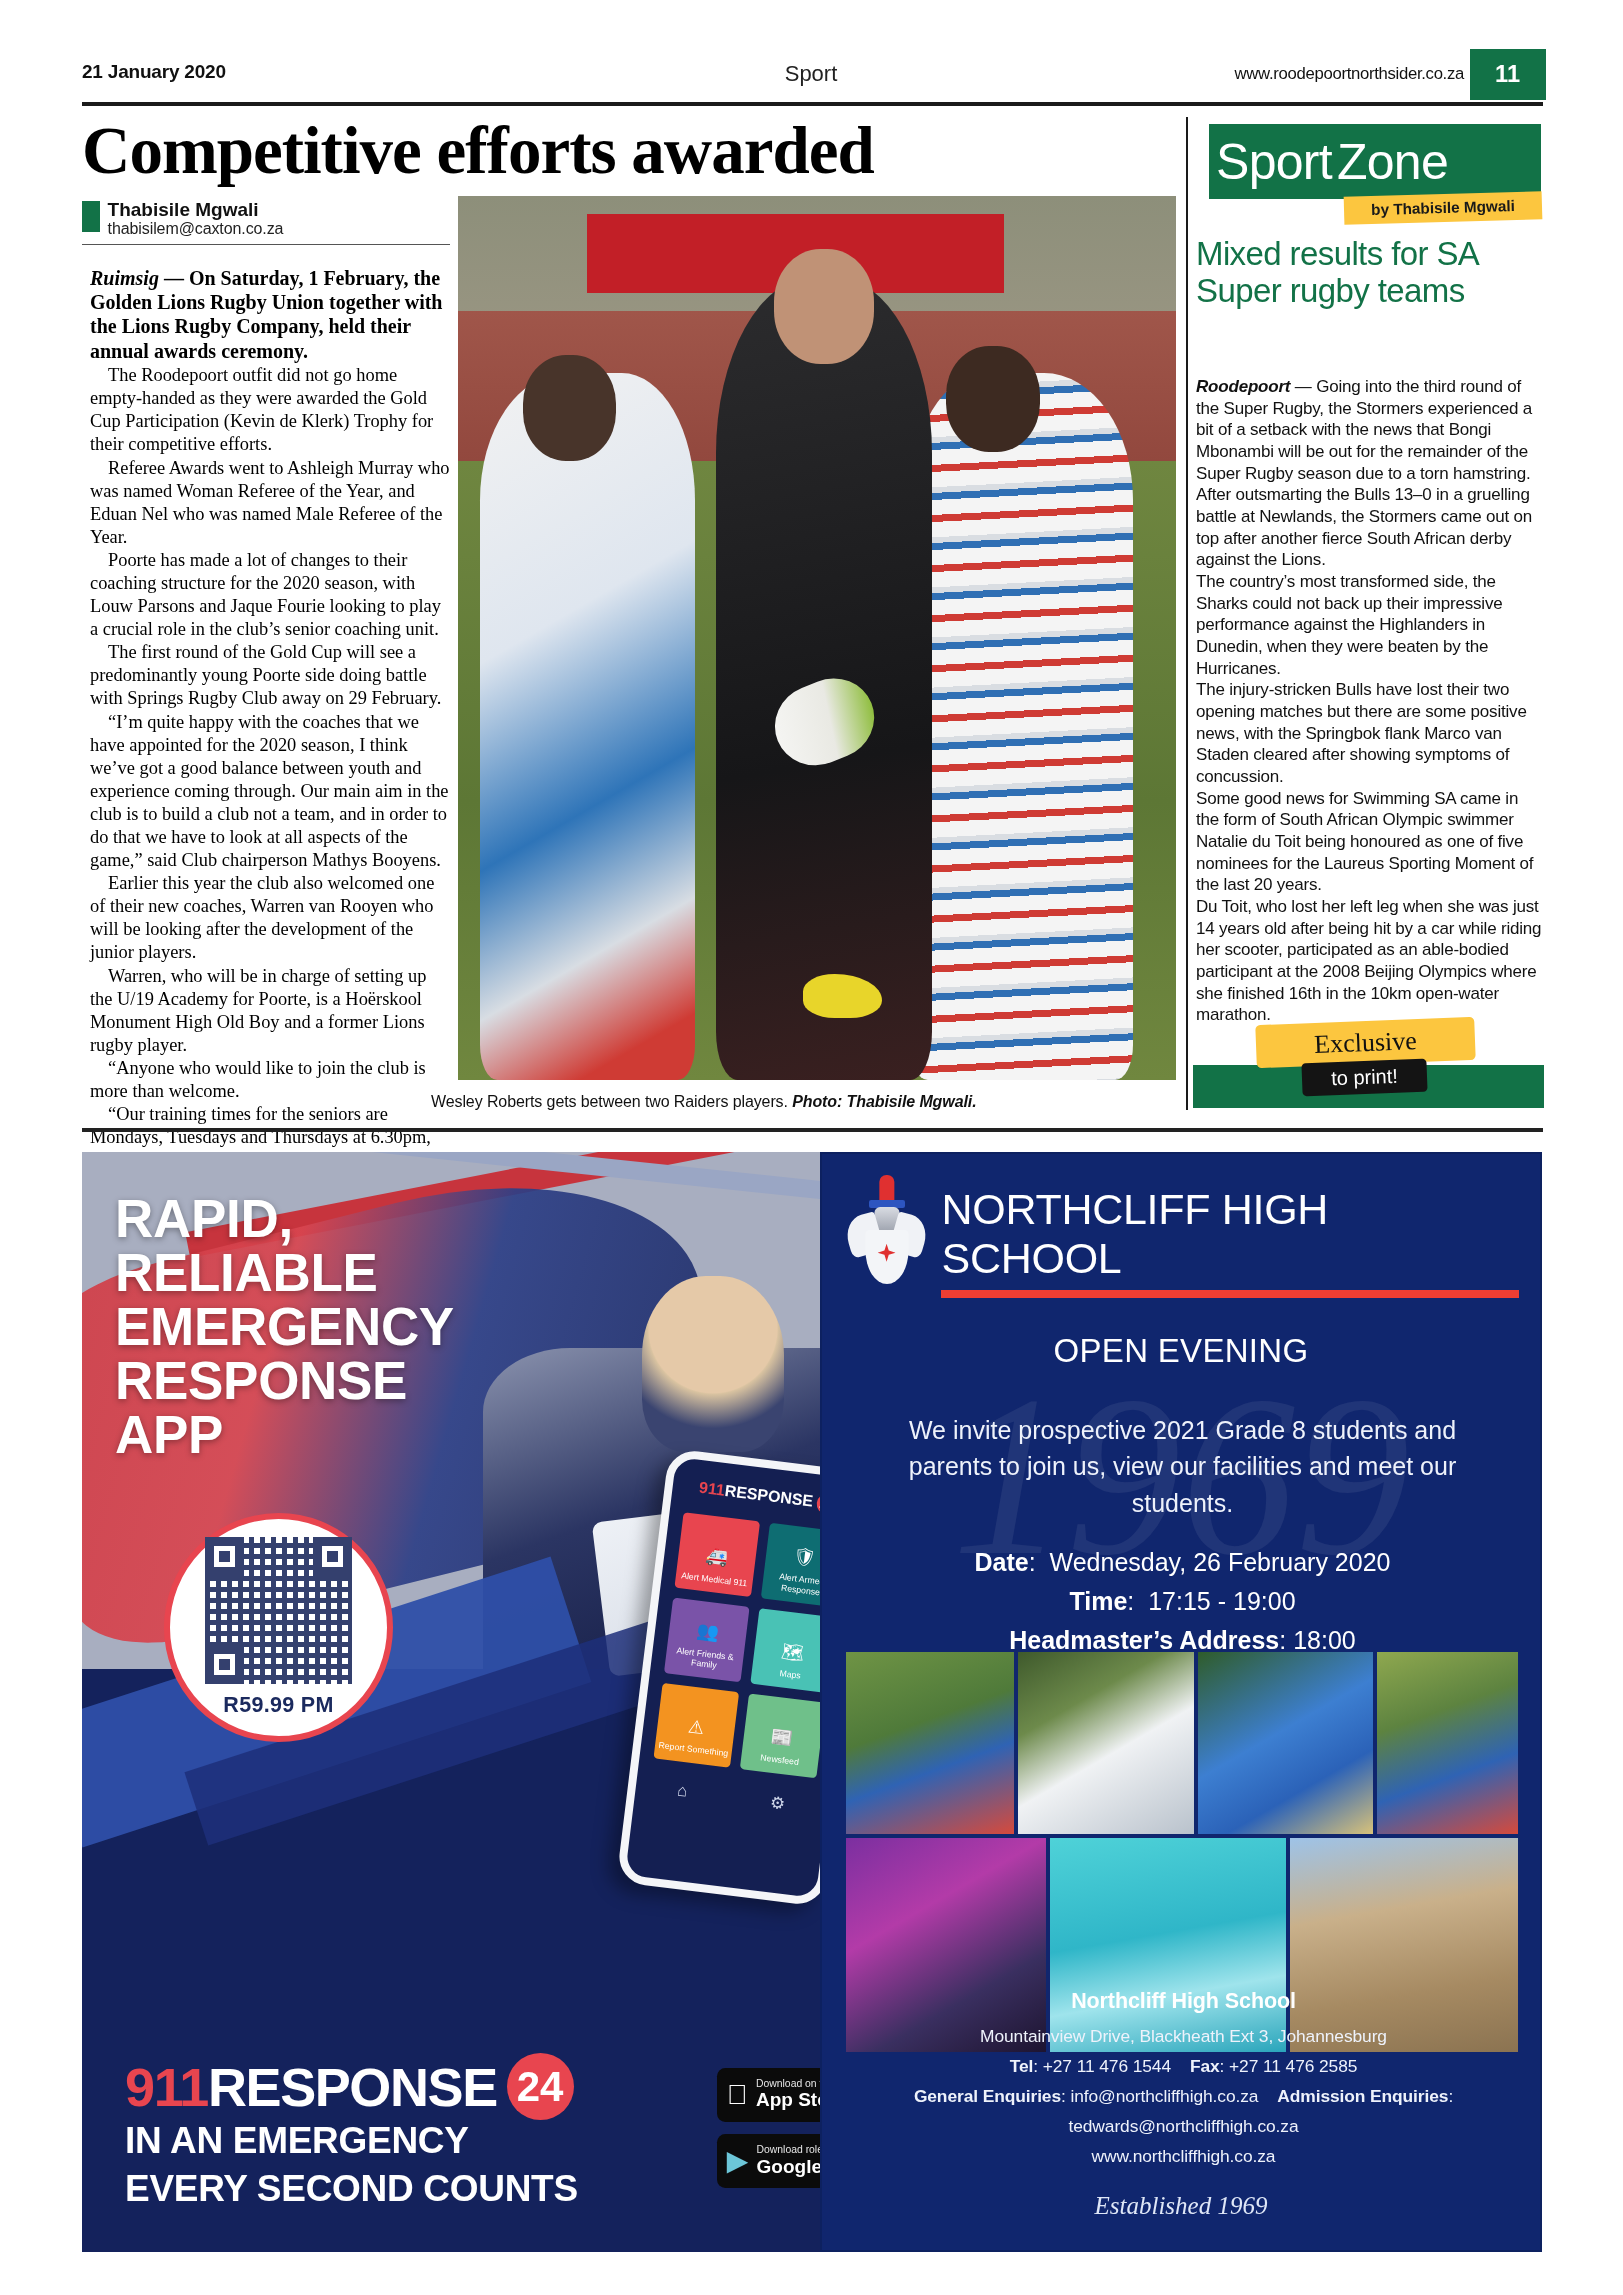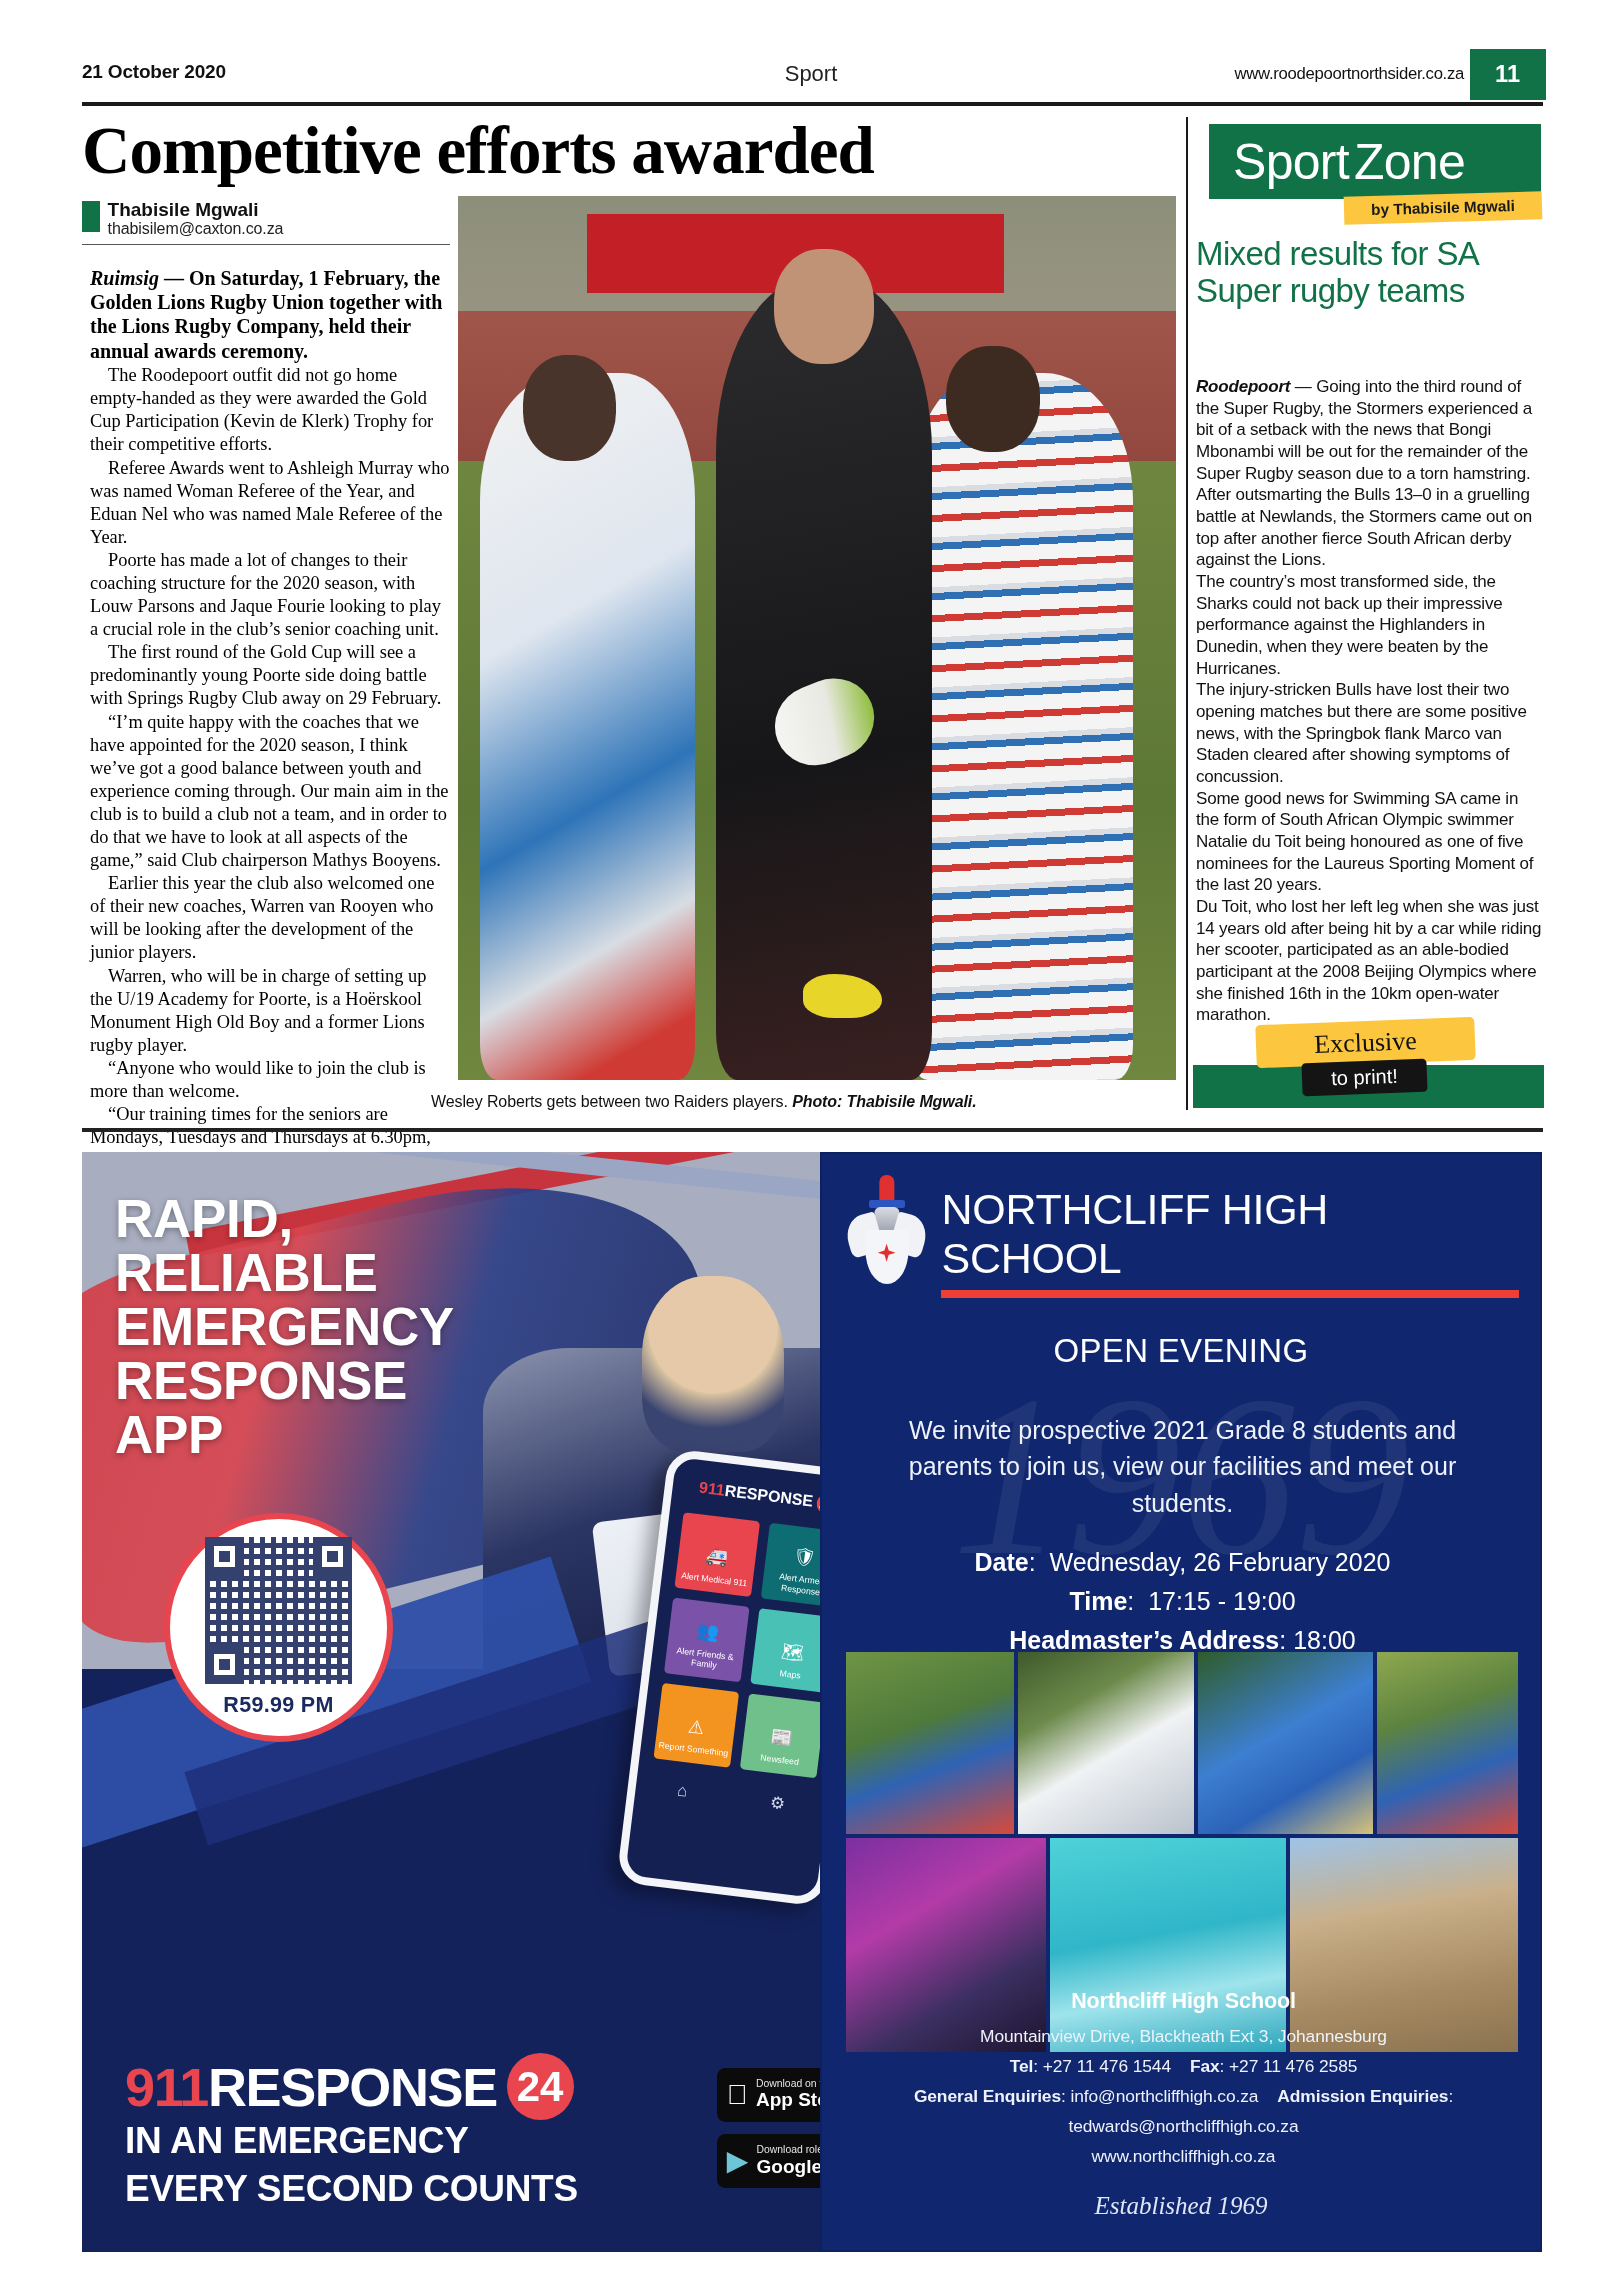--- a/index.html
+++ b/index.html
@@ -80,21 +80,21 @@
   }
   .photo-caption b { font-style: italic; font-weight: bold; }
 
   
   .v-divider { position:absolute; left: 1186px; top: 117px; width: 2.1px; height: 993px; background:#1a1a1a; }
   .h-divider-article { position:absolute; left: 82px; top: 1128px; width: 1461px; height: 4.2px; background:#222; }
 
   
   .sz-banner {
     position: absolute; left: 1209px; top: 124px; width: 332px; height: 75px;
-    background: #127247; display:flex; align-items:center; padding-left: 24px;
+    background: #127247; display:flex; align-items:center; padding-left: 7px;
   }
   .sz-title { color:#fff; font-size: 50px; letter-spacing: -0.7px; line-height: 1; font-weight: 300; }
   .sz-title .zone { margin-left: 4.9px; }
   .sz-byline {
     position: absolute; left: 1344px; top: 194px; width: 198px; height: 28px;
     background: #fcc63f; transform: rotate(-1.6deg);
     display:flex; align-items:center; justify-content:center;
     font-size: 15.3px; font-weight: bold; color:#1a1a1a;
   }
   .sz-headline {
@@ -235,21 +235,21 @@
   .nc-r2 .g{flex:2.5;height:214px;background:linear-gradient(170deg,#9ec3e8 0%,#c9b08a 35%,#a68a62 70%,#8b7351 100%);}
   .nc-footer { position:absolute; left:42px; bottom:78px; width:639px; text-align:center; color:#eef2fb; font-size:17.4px; line-height:1.72; letter-spacing:-0.1px;}
   .nc-footer .sname { font-size:21.5px; font-weight:bold; color:#fff; display:block; margin-bottom:2.8px;}
   .nc-footer b { font-weight:bold; }
   .nc-est { position:absolute; left:0; right:0; bottom:30.5px; text-align:center; color:#dfe7f7; font-family:"Liberation Serif", serif; font-style:italic; font-size:25px;}
 </style>
 </head>
 <body>
 
 <div class="masthead">
-  <span class="mast-date">21 October 2020</span>
+  <span class="mast-date">21 January 2020</span>
   <span class="mast-section">Sport</span>
   <span class="mast-url">www.roodepoortnorthsider.co.za</span>
   <span class="page-num-box">11</span>
 </div>
 <div class="mast-rule"></div>
 
 <h1 class="headline">Competitive efforts awarded</h1>
 
 <div class="byline">
   <div class="byline-row">

